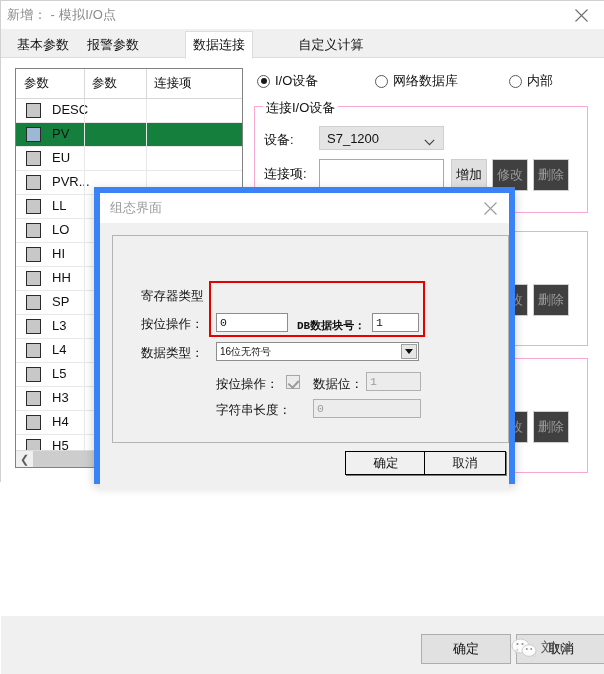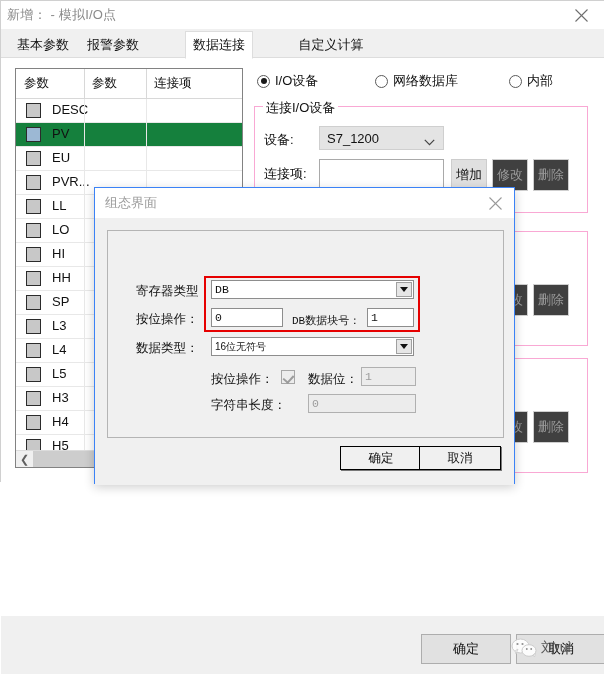--- a/index.html
+++ b/index.html
@@ -152,21 +152,21 @@
   }
   .bbtn{
     position:absolute;top:18px;width:90px;height:30px;
     background:#e1e1e1;border:1px solid #adadad;box-sizing:border-box;
     display:flex;align-items:center;justify-content:center;
     font-size:13px;color:#111;
   }
   
   .modal{
     position:absolute;left:93px;top:186px;width:421px;height:297px;
-    background:#f0f0f0;border:1px solid #3b82f6;box-sizing:border-box;
+    background:#f0f0f0;border:6px solid #3b82f6;box-sizing:border-box;
     box-shadow:0 3px 10px rgba(0,0,0,.20);
     z-index:50;
   }
   .modal-title{
     position:absolute;left:0;top:0;width:100%;height:30px;background:#ffffff;
   }
   .modal-title .t{
     position:absolute;left:10px;top:6px;font-size:13px;color:#9a9a9a;white-space:nowrap;
   }
   .modal-close{position:absolute;right:4px;top:4px;width:28px;height:22px;}
@@ -439,34 +439,26 @@
         </svg>
       </div>
     </div>
 
     <div class="modal-body">
       <div class="inner-frame">
 
         <div class="red-box"></div>
 
         <div class="m-label" style="left:28px;top:52px;">寄存器类型：</div>
-        <div class="m-combo" style="left:103px;top:49px;width:203px;">
-          <span class="val">DB</span>
-          <span class="ddbtn">
-            <svg width="8" height="5" viewBox="0 0 8 5">
-                <polygon points="0,0 8,0 4,5" fill="#111"></polygon>
-              </svg>
-          </span>
-        </div>
 
         <div class="m-label" style="left:28px;top:80px;">按位操作：</div>
         <div class="m-input" style="left:103px;top:77px;width:72px;">
           <span class="v">0</span>
         </div>
-        <div class="m-label mono" style="left:184px;top:82px;">DB数据块号：</div>
+        <div class="m-label mono" style="left:184px;top:82px;font-weight:bold;">DB数据块号：</div>
         <div class="m-input" style="left:259px;top:77px;width:47px;">
           <span class="v">1</span>
         </div>
 
         <div class="m-label" style="left:28px;top:109px;">数据类型：</div>
         <div class="m-combo" style="left:103px;top:106px;width:203px;">
           <span class="val cjk">16位无符号</span>
           <span class="ddbtn">
             <svg width="8" height="5" viewBox="0 0 8 5">
                 <polygon points="0,0 8,0 4,5" fill="#111"></polygon>

